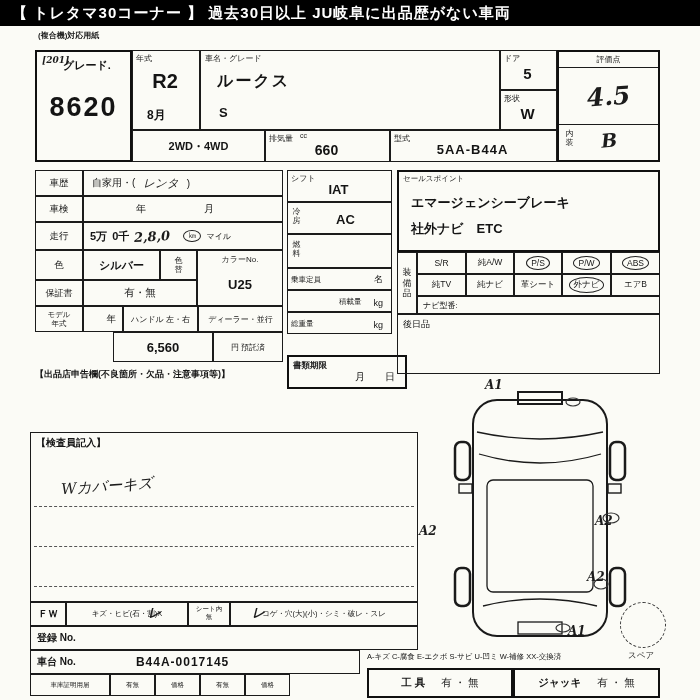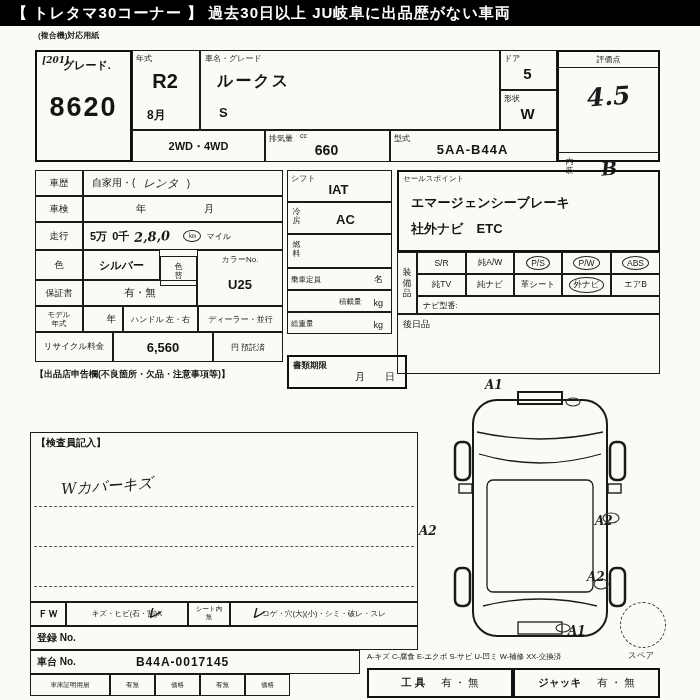--- a/index.html
+++ b/index.html
@@ -57,21 +57,21 @@
   <div class="abs bd" style="left:500px;top:90px;width:57px;height:40px;">
     <span class="abs lbl" style="left:3px;top:2px;">形状</span>
     <div class="abs ctr bold" style="left:0;top:8px;width:53px;height:28px;font-size:15px;">W</div>
   </div>
 
   <div class="abs bd2" style="left:557px;top:50px;width:103px;height:112px;">
     <div class="ctr" style="height:16px;border-bottom:1.2px solid #1b1b1b;">
       <span class="lbl">評価点</span>
     </div>
     <div class="abs ctr hand" style="left:0;top:18px;width:99px;height:52px;font-size:25px;font-weight:bold;transform:rotate(-4deg);">4.5</div>
-    <div class="abs" style="left:0;top:72px;width:99px;height:36px;border-top:1.4px solid #1b1b1b;margin-top:28px;">
+    <div class="abs" style="left:0;top:72px;width:99px;height:36px;border-top:1.4px solid #1b1b1b;">
       <span class="abs stack lbl" style="left:6px;top:4px;">内装</span>
       <span class="abs hand" style="left:42px;top:4px;font-size:19px;font-weight:bold;transform:rotate(-5deg);">B</span>
     </div>
   </div>
 
   <div class="abs bd ctr bold" style="left:132px;top:130px;width:133px;height:32px;font-size:11px;">2WD・4WD</div>
 
   <div class="abs bd" style="left:265px;top:130px;width:125px;height:32px;">
     <span class="abs lbl" style="left:3px;top:2px;">排気量</span>
     <span class="abs lbl" style="left:34px;top:1px;font-size:7px;">cc</span>
@@ -110,21 +110,21 @@
     <span class="circ" style="font-size:8px;margin-left:8px;">㎞</span>
     <span style="font-size:8px;">マイル</span>
   </div>
 
   <div class="abs bd ctr" style="left:35px;top:250px;width:48px;height:30px;">
     <span style="font-size:9.5px;">色</span>
     </div>
   <div class="abs bd ctr" style="left:83px;top:250px;width:77px;height:30px;">
     <span class="bold" style="font-size:11px;">シルバー</span>
     </div>
-  <div class="abs bd ctr" style="left:160px;top:256px;width:37px;height:30px;">
+  <div class="abs bd ctr" style="left:160px;top:250px;width:37px;height:30px;">
     <span class="stack lbl">色替</span>
     </div>
   <div class="abs bd" style="left:197px;top:250px;width:86px;height:56px;">
     <div class="ctr lbl" style="height:16px;">カラーNo.</div>
     <div class="ctr bold" style="height:34px;font-size:13px;">U25</div>
   </div>
 
   <div class="abs bd ctr" style="left:35px;top:280px;width:48px;height:26px;">
     <span style="font-size:9px;">保証書</span>
     </div>
@@ -138,23 +138,20 @@
   <div class="abs bd" style="left:83px;top:306px;width:40px;height:26px;display:flex;align-items:center;justify-content:flex-end;padding-right:6px;">
     <span style="font-size:9.5px;">年</span>
     </div>
   <div class="abs bd ctr" style="left:123px;top:306px;width:75px;height:26px;">
     <span style="font-size:8px;">ハンドル 左・右</span>
     </div>
   <div class="abs bd ctr" style="left:198px;top:306px;width:85px;height:26px;">
     <span style="font-size:8px;">ディーラー・並行</span>
     </div>
 
-  <div class="abs bd ctr" style="left:35px;top:332px;width:78px;height:30px;">
-    <span style="font-size:8.5px;">リサイクル料金</span>
-    </div>
   <div class="abs bd ctr" style="left:113px;top:332px;width:100px;height:30px;">
     <span class="bold" style="font-size:13px;">6,560</span>
     </div>
   <div class="abs bd ctr" style="left:213px;top:332px;width:70px;height:30px;">
     <span style="font-size:8px;">円 預託済</span>
     </div>
 
   <div class="abs bold" style="left:35px;top:368px;font-size:9px;">【出品店申告欄(不良箇所・欠品・注意事項等)】</div>
 
   <div class="abs bd" style="left:287px;top:170px;width:105px;height:32px;">

